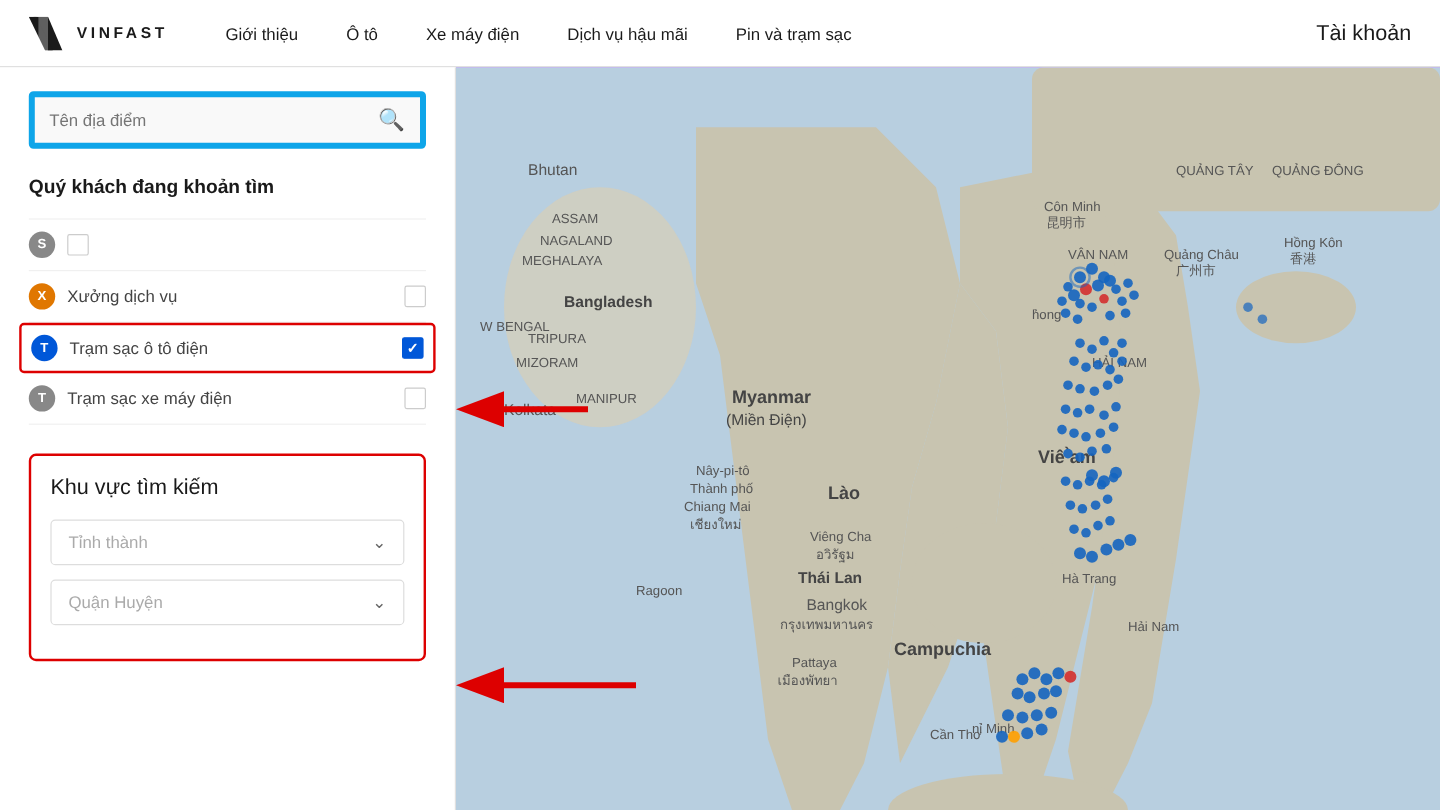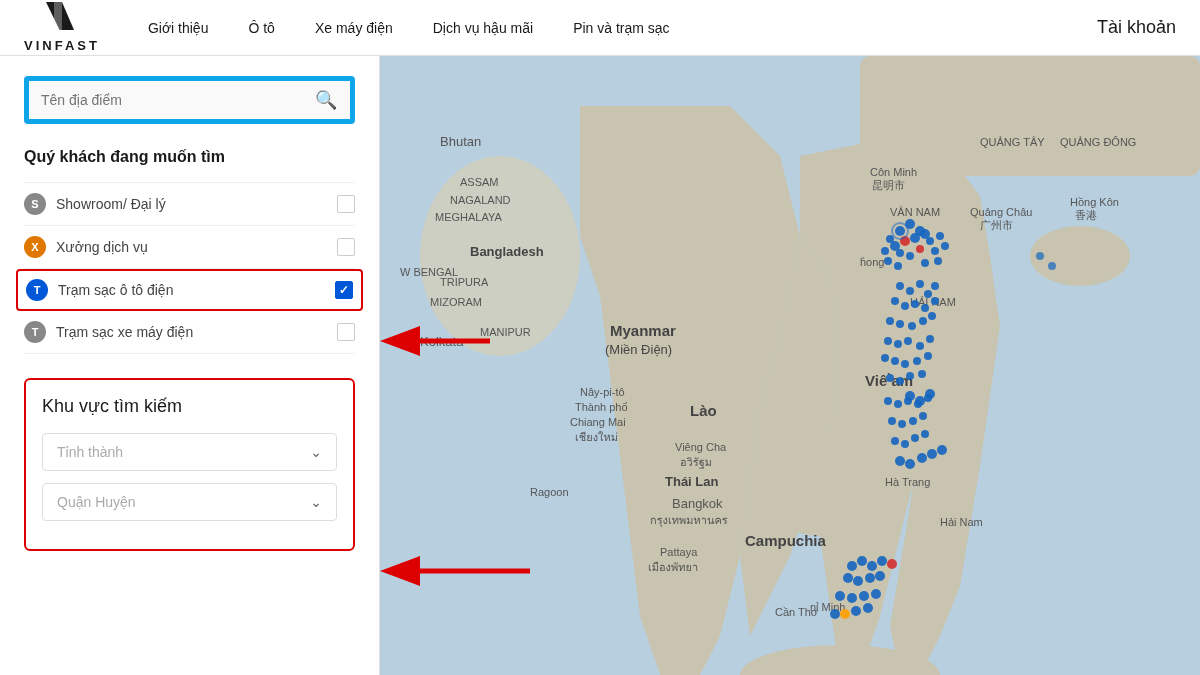--- a/index.html
+++ b/index.html
@@ -14,21 +14,20 @@
       padding: 0 24px;
       background: #fff;
       position: relative;
       z-index: 10;
     }
     .header-logo {
       display: flex;
       align-items: center;
       gap: 8px;
       margin-right: 48px;
-      flex-direction: column;
     }
     .logo-icon {
       width: 32px;
       height: 28px;
     }
     .logo-text {
       font-size: 13px;
       font-weight: 700;
       letter-spacing: 3px;
       color: #1a1a1a;
@@ -245,27 +244,26 @@
 
   <div class="content-row">
 
     <div class="sidebar">
 
       <div class="search-box">
         <input class="search-input" type="text" placeholder="Tên địa điểm" style="">
         <span class="search-icon-btn">🔍</span>
       </div>
 
-      <div class="section-title">Quý khách đang muốn tìm</div>
+      <div class="section-title">Quý khách đang khoản tìm</div>
 
       <div class="filter-options">
 
         <div class="filter-item">
           <div class="filter-icon-circle" style="background:#888;">S</div>
-          <span class="filter-label">Showroom/ Đại lý</span>
           <div class="filter-checkbox"></div>
         </div>
 
         <div class="filter-item">
           <div class="filter-icon-circle" style="background:#e07700;">X</div>
           <span class="filter-label">Xưởng dịch vụ</span>
           <div class="filter-checkbox"></div>
         </div>
 
         <div class="filter-item highlighted" style="position:relative;">

